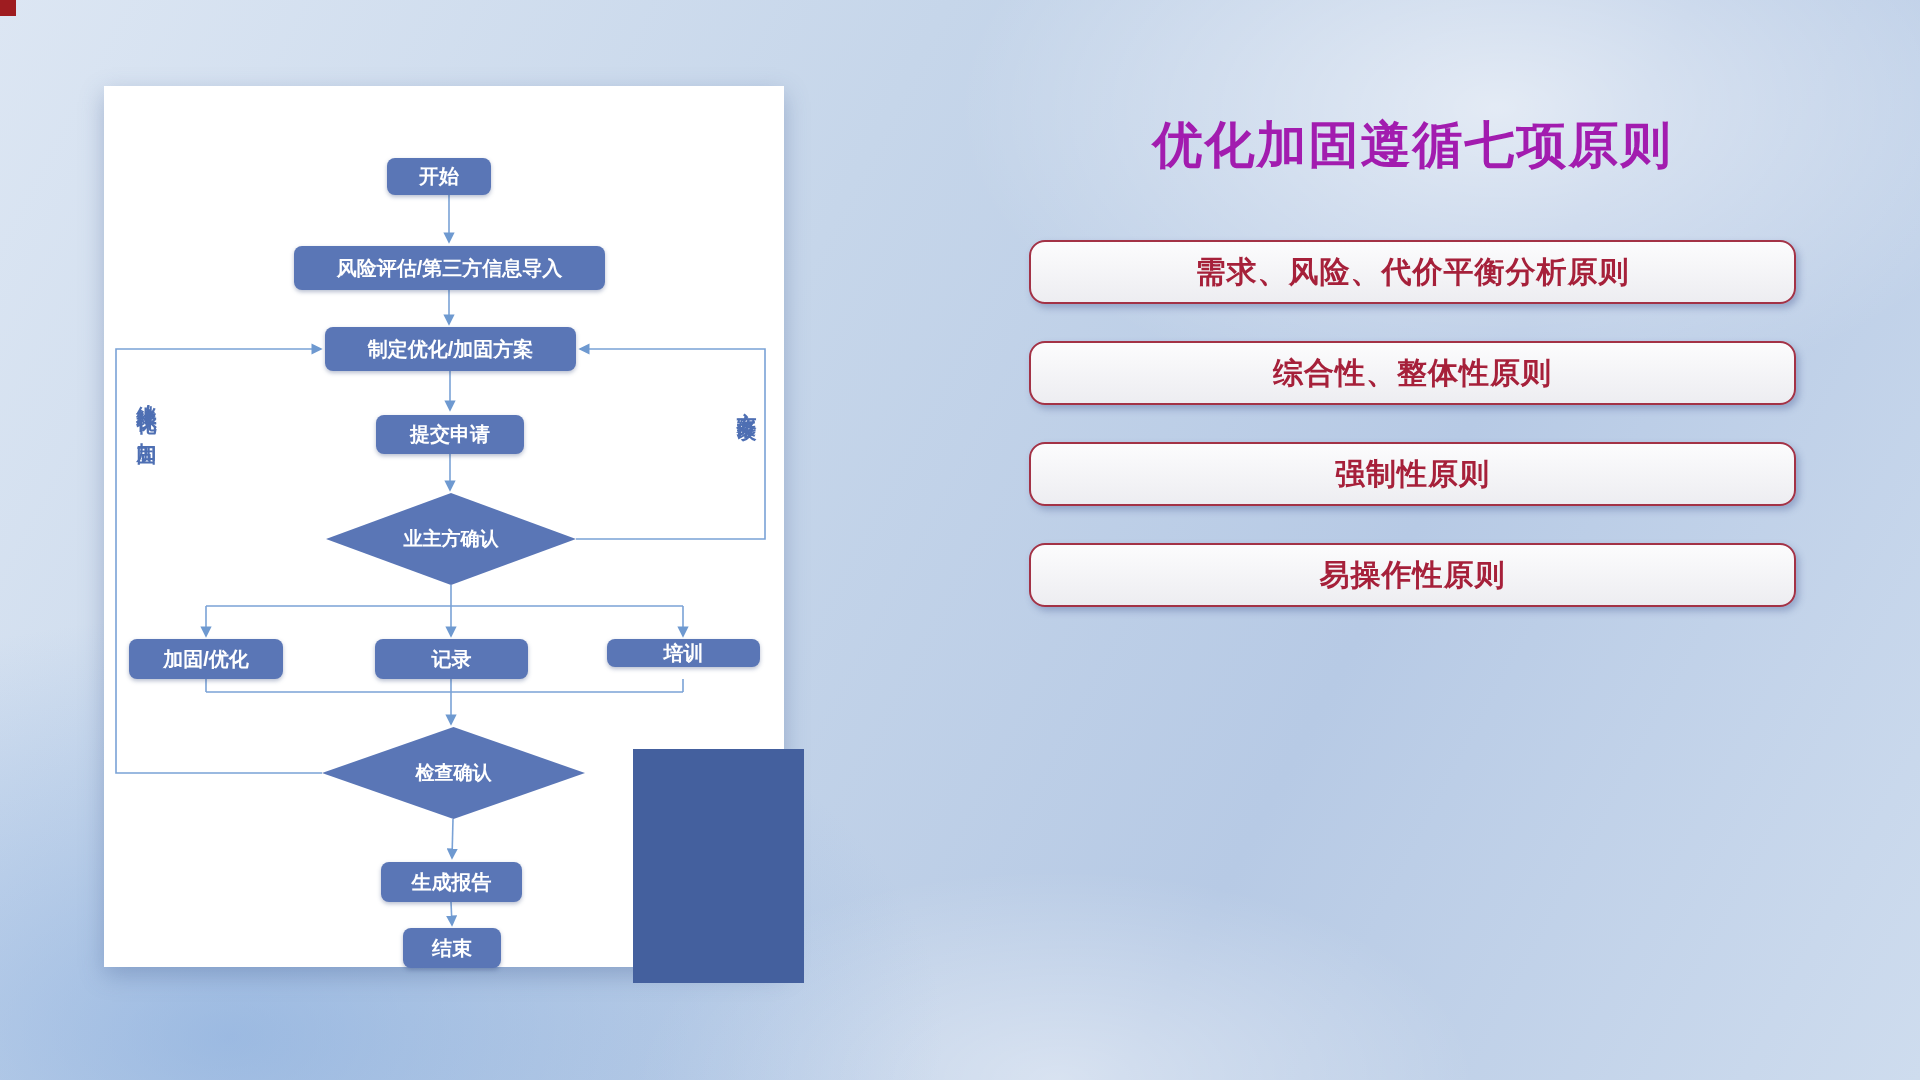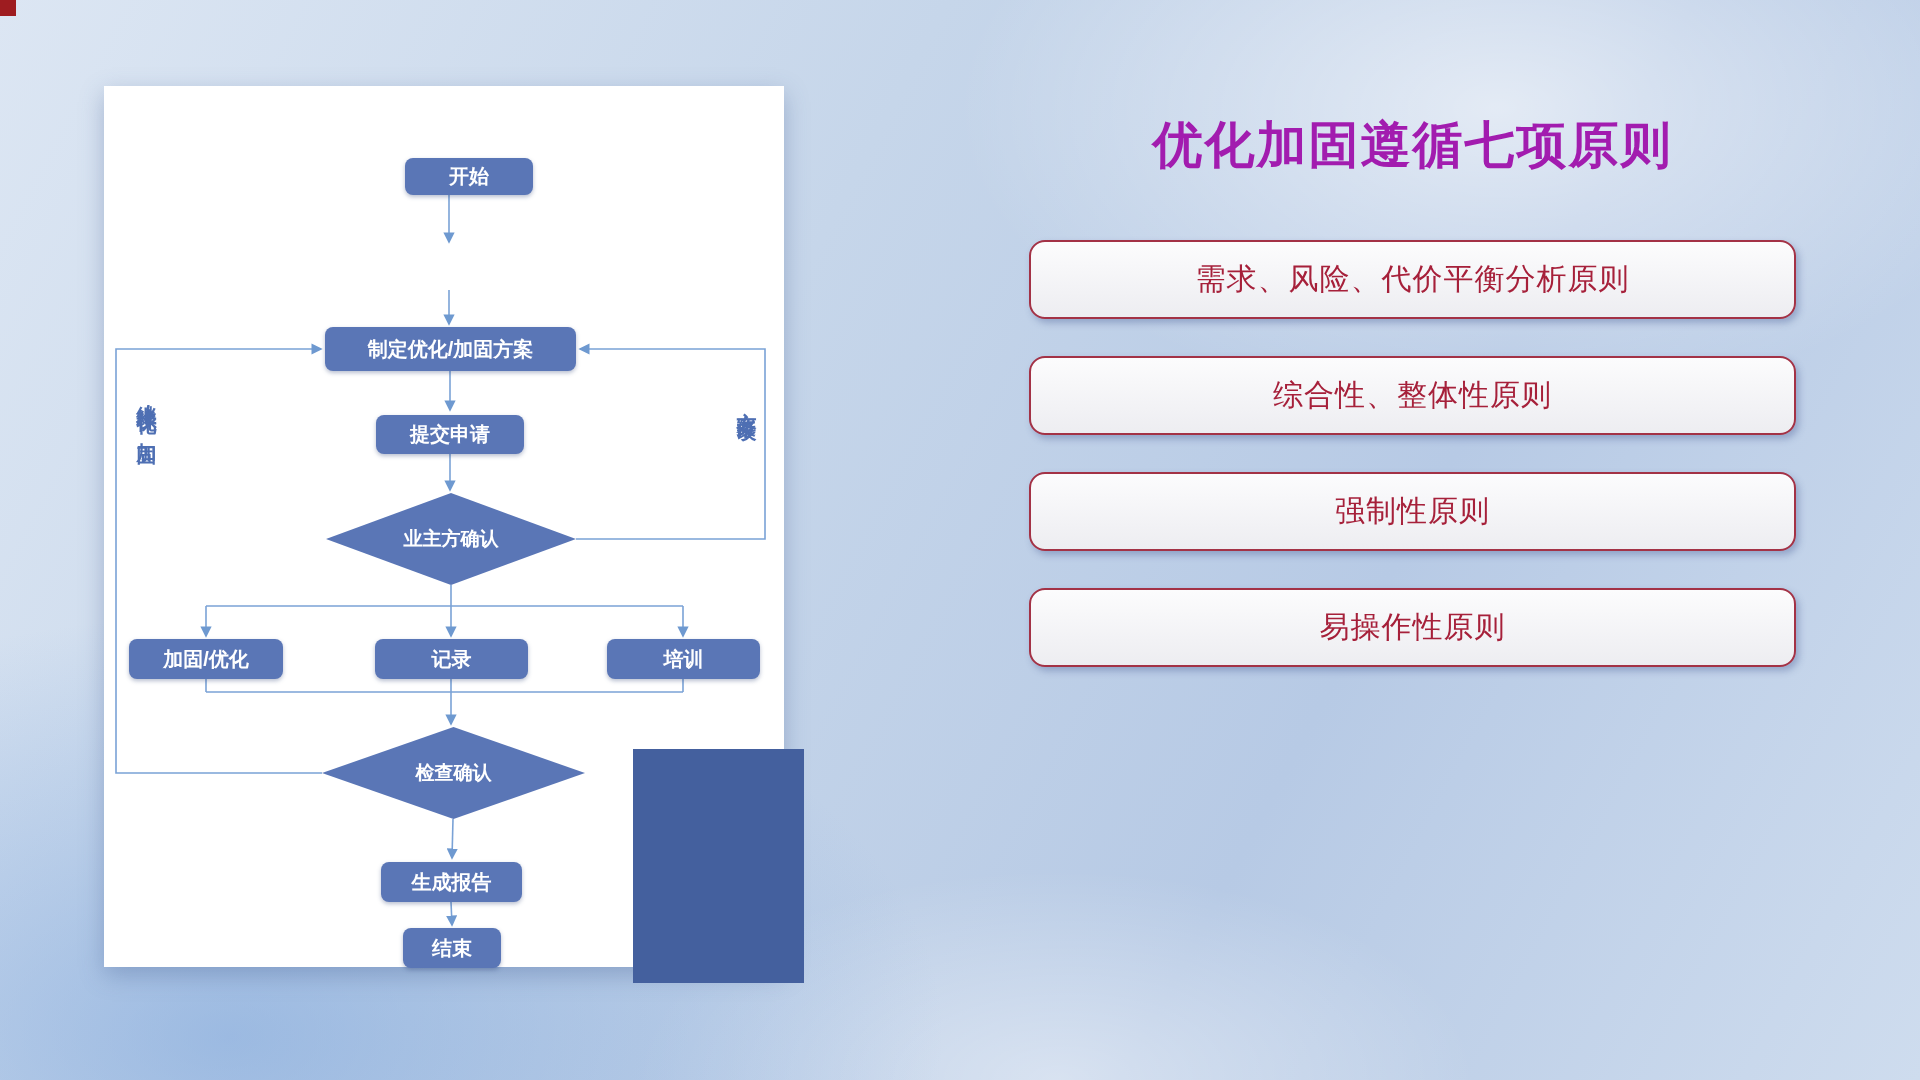--- a/index.html
+++ b/index.html
@@ -56,27 +56,27 @@
     font-size:50px; font-weight:bold; color:#a21caf;
     letter-spacing:2px;
     z-index:2;
   }
   .principles {
     position:absolute; left:1029px; top:240px; width:767px;
     display:flex; flex-direction:column; gap:37px;
     z-index:2;
   }
   .principle {
-    height:79px;
+    height:64px;
     display:flex; align-items:center; justify-content:center;
     background:linear-gradient(180deg,#fcfcfd 0%,#ededf1 100%);
     border:2px solid #a33246;
     border-radius:16px;
     box-shadow:3px 4px 7px rgba(60,80,140,0.35);
-    font-size:30px; font-weight:400; color:#a6203a;
+    font-size:30px; font-weight:700; color:#a6203a;
     letter-spacing:1px;
     white-space:nowrap;
   }
 </style>
 </head>
 <body>
 
 <div class="corner-mark"></div>
 
 <div class="card">
@@ -99,34 +99,35 @@
       <path d="M579 593 L579 606"></path>
       <path d="M102 606 L579 606"></path>
       <path d="M347 593 L347 638" marker-end="url(#arrow)"></path>
       <path d="M349 733 L348 772" marker-end="url(#arrow)"></path>
       <path d="M347 816 L348 839" marker-end="url(#arrow)"></path>
       <path d="M472 453 L661 453 L661 263 L476 263" marker-end="url(#arrow)"></path>
       <path d="M218 687 L12 687 L12 263 L217 263" marker-end="url(#arrow)"></path>
     </g>
   </svg>
 
-  <div class="node" style="left:301px;top:72px;width:128px;height:37px;">开始</div>
+  <div class="node" style="left:283px;top:72px;width:104px;height:37px;">开始</div>
 
+  <div class="node" style="left:190px;top:160px;width:311px;height:44px;">风险评估/第三方信息导入</div>
 
   <div class="node" style="left:221px;top:241px;width:251px;height:44px;">制定优化/加固方案</div>
 
   <div class="node" style="left:272px;top:329px;width:148px;height:39px;">提交申请</div>
 
   <div class="node diamond" style="left:222px;top:407px;width:250px;height:92px;">业主方确认</div>
 
   <div class="node" style="left:25px;top:553px;width:154px;height:40px;">加固/优化</div>
 
   <div class="node" style="left:271px;top:553px;width:153px;height:40px;">记录</div>
 
-  <div class="node" style="left:503px;top:553px;width:153px;height:40px;">培训</div>
+  <div class="node" style="left:503px;top:553px;width:153px;height:28px;">培训</div>
 
   <div class="node diamond" style="left:218px;top:641px;width:263px;height:92px;">检查确认</div>
 
   <div class="node" style="left:277px;top:776px;width:141px;height:40px;">生成报告</div>
 
   <div class="node" style="left:299px;top:842px;width:98px;height:40px;">结束</div>
 
   <div class="vlabel" style="left:30px;top:304px;height:170px;">继续优化/加固</div>
 
   <div class="vlabel" style="left:630px;top:310px;height:120px;">方案修改</div>

